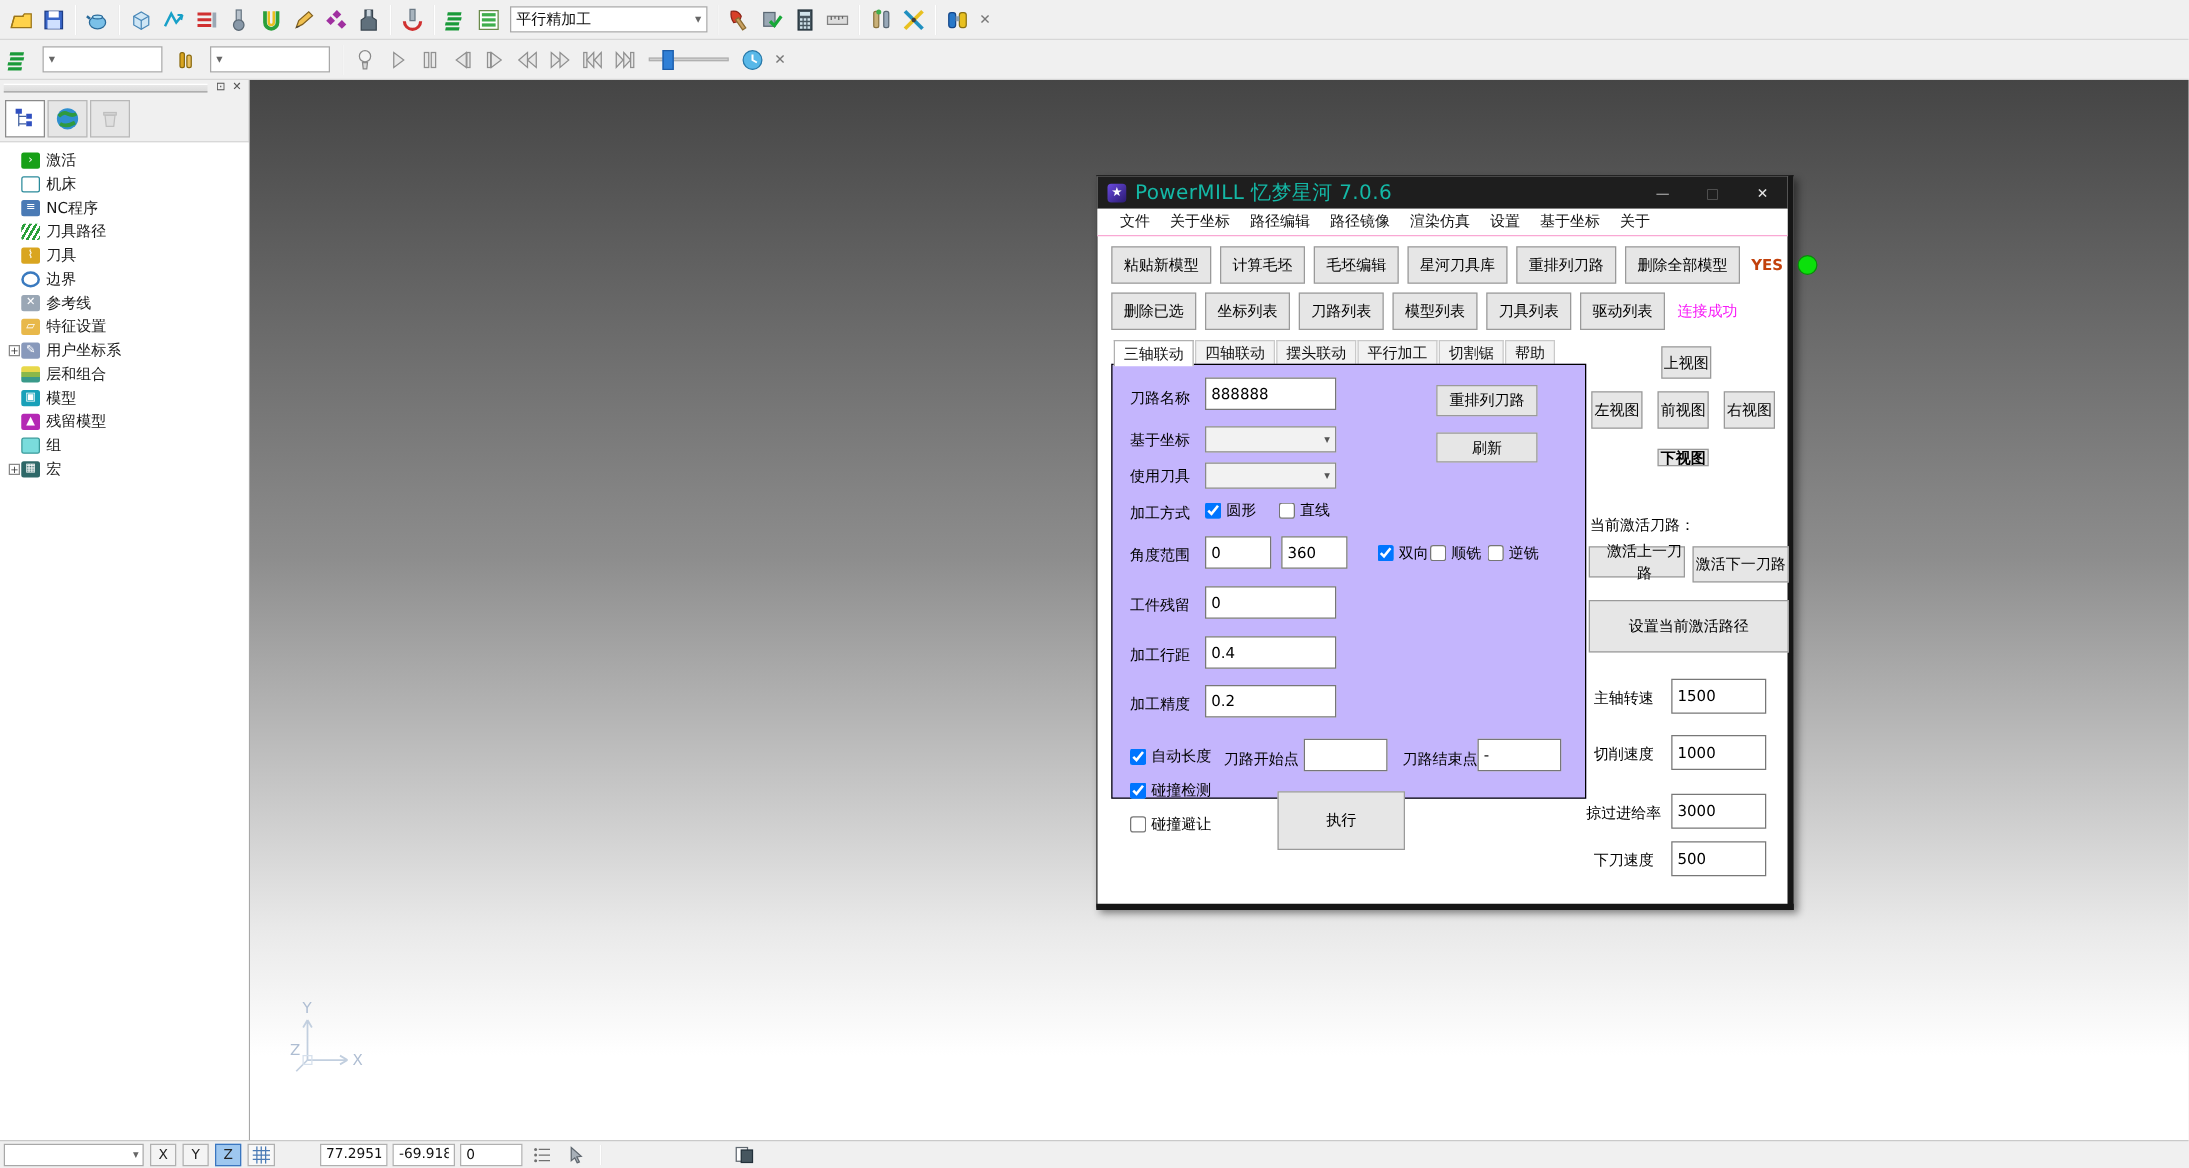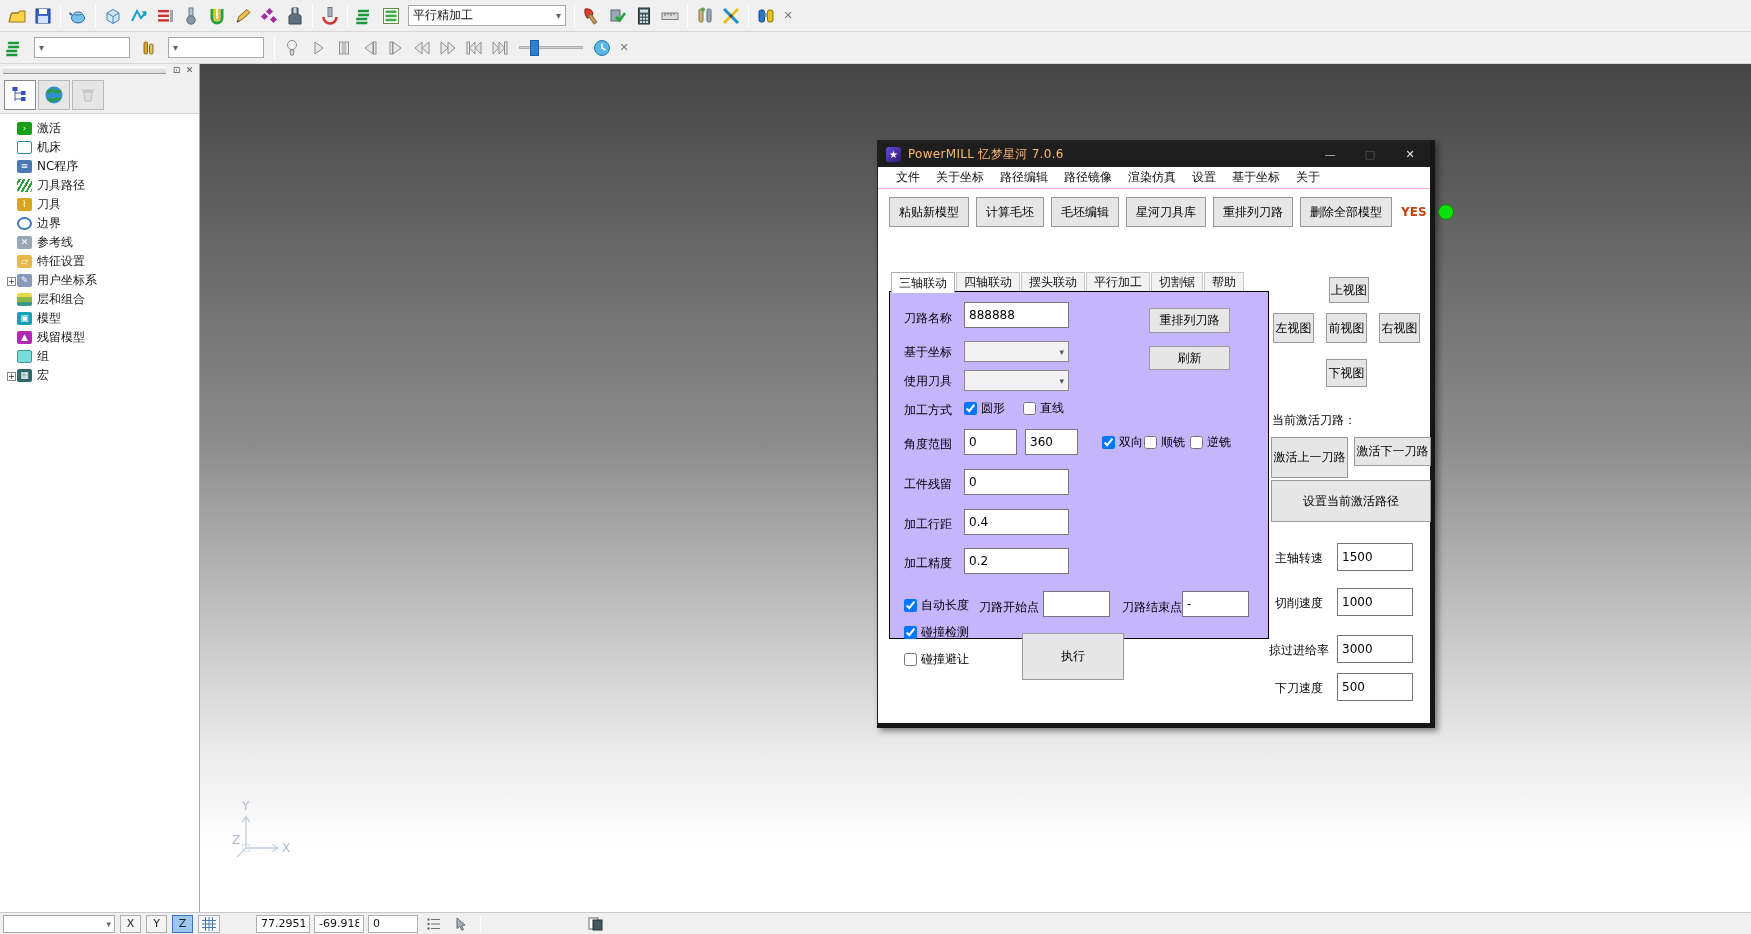--- a/index.html
+++ b/index.html
@@ -45,21 +45,21 @@
   .triad { position:absolute; left:28px; bottom:48px; }
 
   
   .dialog { position:absolute; left:677px; top:76px; width:558px; height:588px; background:#fff;
             border:1px solid #222; border-right:5px solid #161616; border-bottom:5px solid #161616;
             box-shadow:3px 3px 6px rgba(0,0,0,.45); }
   .dtitle { height:26px; background:#1e1e1e; display:flex; align-items:center; padding-left:8px; }
   .dtitle .dico { width:15px; height:15px; border-radius:3px; margin-right:7px;
                   background:linear-gradient(135deg,#6a4ae0,#2a1a70); color:#fff; font-size:10px;
                   line-height:15px; text-align:center; }
-  .dtitle .dtext { color:#fdba74; font-size:12px; letter-spacing:.3px;text-align:center; }
+  .dtitle .dtext { color:#14b8a6; font-size:16px; letter-spacing:.3px;text-align:center; }
   .dctrls { margin-left:auto; display:flex; }
   .dctrl { width:40px; height:26px; display:flex; align-items:center; justify-content:center; font-size:11px; }
   .dmenu { height:22px; background:#fff; display:flex; align-items:center; padding-left:10px; gap:0;
            border-bottom:1px solid #f9a8d4; }
   .dmenu span { padding:0 8px; color:#111; }
   .btnrow { position:absolute; left:11px; display:flex; gap:7px; align-items:center; }
   .wbtn { background:#e6e6e6; border:1px solid #9a9a9a; color:#000; font-size:12px; height:30px;
           padding:0 9px; display:flex; align-items:center; justify-content:center; white-space:nowrap;
           font-family:inherit; }
   .yes { color:#c2410c; font-weight:bold; font-size:12px; margin-left:2px; }
@@ -482,20 +482,29 @@
       <div class="btnrow" style="top:56px;">
         <button class="wbtn">粘贴新模型</button>
         <button class="wbtn">计算毛坯</button>
         <button class="wbtn">毛坯编辑</button>
         <button class="wbtn">星河刀具库</button>
         <button class="wbtn">重排列刀路</button>
         <button class="wbtn">删除全部模型</button>
         <span class="yes">YES</span>
         <span class="gdot"></span>
       </div>
+      <div class="btnrow" style="top:93px;">
+        <button class="wbtn">删除已选</button>
+        <button class="wbtn">坐标列表</button>
+        <button class="wbtn">刀路列表</button>
+        <button class="wbtn">模型列表</button>
+        <button class="wbtn">刀具列表</button>
+        <button class="wbtn">驱动列表</button>
+        <span class="connect">连接成功</span>
+      </div>
 
       <div class="tabstrip">
         <div class="dtab active">三轴联动</div>
         <div class="dtab">四轴联动</div>
         <div class="dtab">摆头联动</div>
         <div class="dtab">平行加工</div>
         <div class="dtab">切割锯</div>
         <div class="dtab">帮助</div>
       </div>
 
@@ -567,24 +576,24 @@
             <input type="checkbox" style="">
             <span>碰撞避让</span>
           </label>
         <button class="fbtn" style="left:132px; top:341px; width:102px; height:47px;">执行</button>
       </div>
 
       <button class="fbtn" style="left:451px; top:136px; width:40px; height:26px;">上视图</button>
       <button class="fbtn" style="left:395px; top:172px; width:41px; height:30px;">左视图</button>
       <button class="fbtn" style="left:448px; top:172px; width:41px; height:30px;">前视图</button>
       <button class="fbtn" style="left:501px; top:172px; width:41px; height:30px;">右视图</button>
-      <button class="fbtn" style="left:448px; top:218px; width:41px; height:28px;">下视图</button>
+      <button class="fbtn" style="left:448px; top:218px; width:41px; height:14px;font-weight:bold;">下视图</button>
 
       <span class="flabel" style="left:394px; top:271px;">当前激活刀路：</span>
-      <button class="fbtn" style="left:393px; top:296px; width:77px; height:41px;">激活上一刀路</button>
+      <button class="fbtn" style="left:393px; top:296px; width:77px; height:25px;padding-left:12px;">激活上一刀路</button>
       <button class="fbtn" style="left:476px; top:296px; width:77px; height:29px;">激活下一刀路</button>
       <button class="fbtn" style="left:393px; top:339px; width:160px; height:42px;">设置当前激活路径</button>
 
       <span class="flabel" style="left:397px; top:409px;">主轴转速</span>
       <input class="tin" style="left: 459px; top: 402px; width: 76px; height: 28px;" value="1500">
       <span class="flabel" style="left:397px; top:454px;">切削速度</span>
       <input class="tin" style="left: 459px; top: 447px; width: 76px; height: 28px;" value="1000">
       <span class="flabel" style="left:391px; top:501px;">掠过进给率</span>
       <input class="tin" style="left: 459px; top: 494px; width: 76px; height: 28px;" value="3000">
       <span class="flabel" style="left:397px; top:539px;">下刀速度</span>

